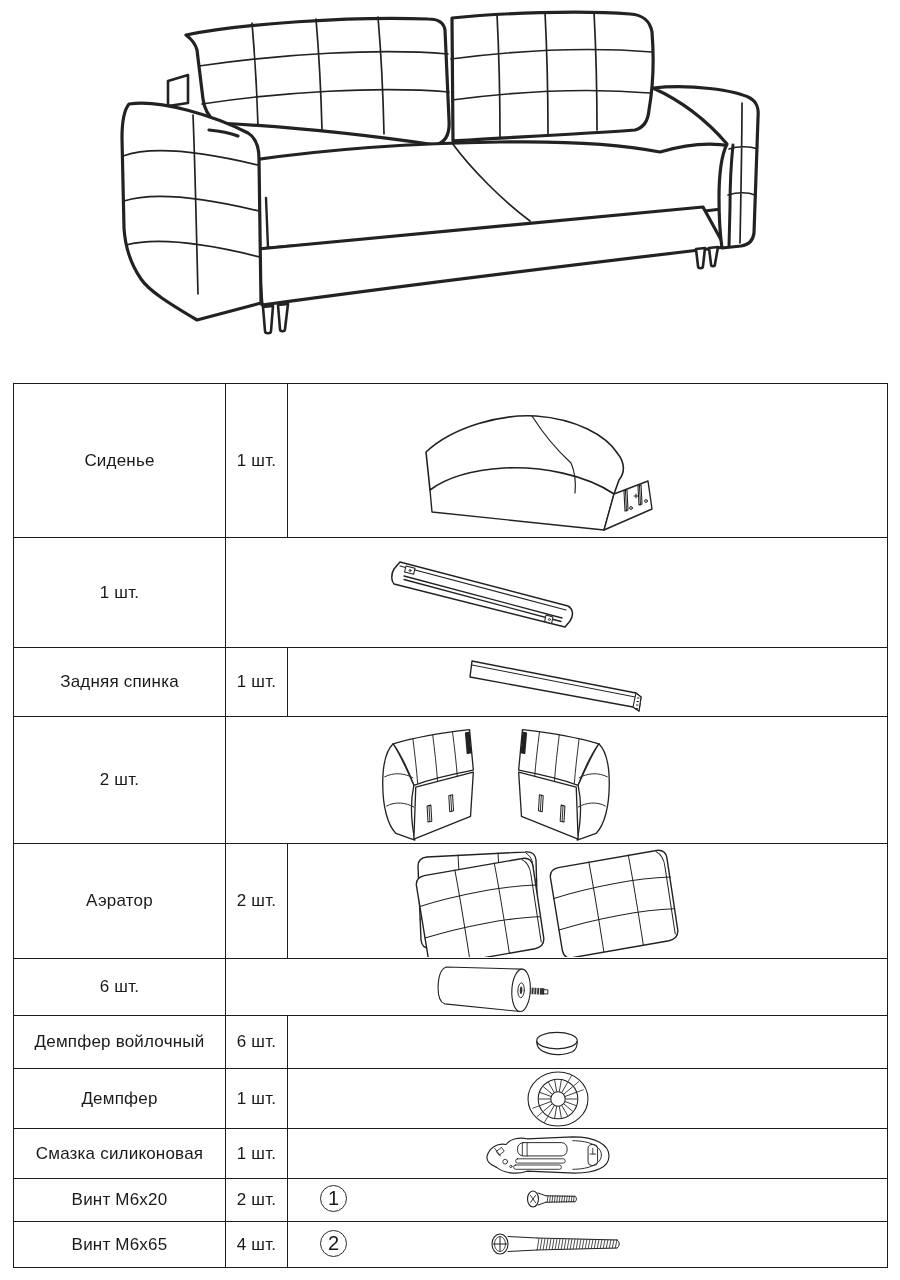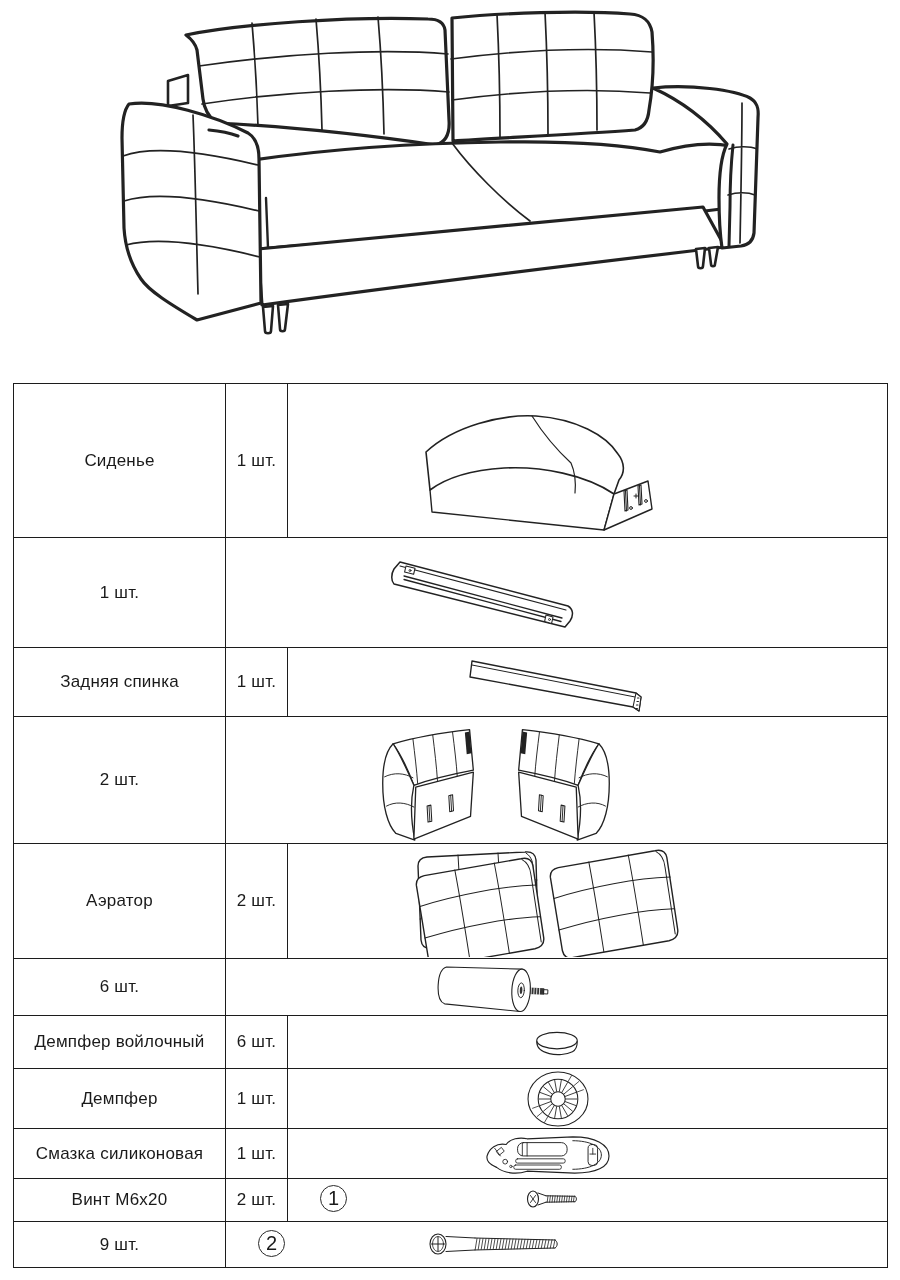--- a/index.html
+++ b/index.html
@@ -208,21 +208,22 @@
         <svg class="part-svg" style="left:238px;top:11px" width="56" height="18" viewBox="0 0 56 18">
           <ellipse class="fw" stroke-width="1.1" cx="7" cy="9" rx="5.5" ry="8"></ellipse>
           <path class="ln" stroke-width="0.9" d="M4.5,5.5 L9.5,12.5 M9.5,5.5 L4.5,12.5"></path>
           <path class="ln" stroke-width="1" d="M12,3 L20,5.8 M12,15 L20,12.2 M20,5.8 L49,6.3 M20,12.2 L49,11.7 M49,6.3 C51,7.3 51,10.7 49,11.7"></path>
           <path class="ln" stroke-width="0.8" d="M22,5.8 L21.2,12.2 M24.4,5.8 L23.6,12.2 M26.8,5.8 L26,12.2 M29.2,5.9 L28.4,12.1 M31.6,5.9 L30.8,12.1 M34,5.9 L33.2,12.1 M36.4,6 L35.6,12 M38.8,6 L38,12 M41.2,6 L40.4,12 M43.6,6.1 L42.8,11.9 M46,6.1 L45.2,11.9 M48.2,6.2 L47.4,11.8"></path>
         </svg>
       </div>
     </div>
 
     <div class="t-row" style="height:45px">
-      <div class="c-qty">9 шт.</div>
+      <div class="c-name">Винт М6х65</div>
+      <div class="c-qty">4 шт.</div>
       <div class="c-img">
         <div class="marker" style="left:32px;top:8px">2</div>
         <svg class="part-svg" style="left:203px;top:10px" width="134" height="24" viewBox="0 0 134 24">
           <ellipse class="fw" stroke-width="1.1" cx="9" cy="12" rx="8" ry="10"></ellipse>
           <ellipse class="ln" stroke-width="0.8" cx="9" cy="12" rx="5.5" ry="7.5"></ellipse>
           <path class="ln" stroke-width="1" d="M9,5 L9,19 M2.5,12 L15.5,12"></path>
           <path class="ln" stroke-width="1" d="M17,4.5 L46,6 M17,19.5 L46,18 M46,6 L126,8 M46,18 L126,16 M126,8 C129,9.5 129,14.5 126,16"></path>
           <path class="ln" stroke-width="0.8" d="M48,6.5 L46.2,17.5 M51,6.5 L49.2,17.5 M54,6.6 L52.2,17.4 M57,6.6 L55.2,17.4 M60,6.7 L58.2,17.3 M63,6.7 L61.2,17.3 M66,6.8 L64.2,17.2 M69,6.8 L67.2,17.2 M72,6.9 L70.2,17.1 M75,6.9 L73.2,17.1 M78,7 L76.2,17 M81,7 L79.2,17 M84,7.1 L82.2,16.9 M87,7.1 L85.2,16.9 M90,7.2 L88.2,16.8 M93,7.2 L91.2,16.8 M96,7.3 L94.2,16.7 M99,7.3 L97.2,16.7 M102,7.4 L100.2,16.6 M105,7.4 L103.2,16.6 M108,7.5 L106.2,16.5 M111,7.5 L109.2,16.5 M114,7.6 L112.2,16.4 M117,7.6 L115.2,16.4 M120,7.7 L118.2,16.3 M123,7.7 L121.2,16.3 M126,7.8 L124.2,16.2"></path>
         </svg>
       </div>

